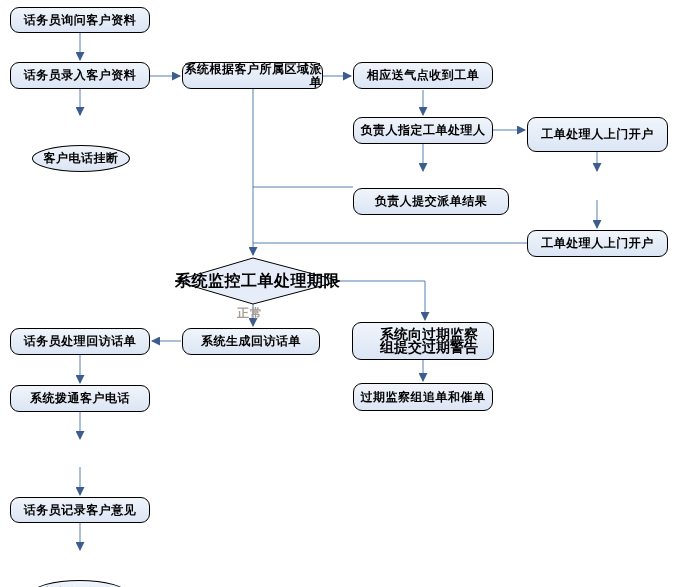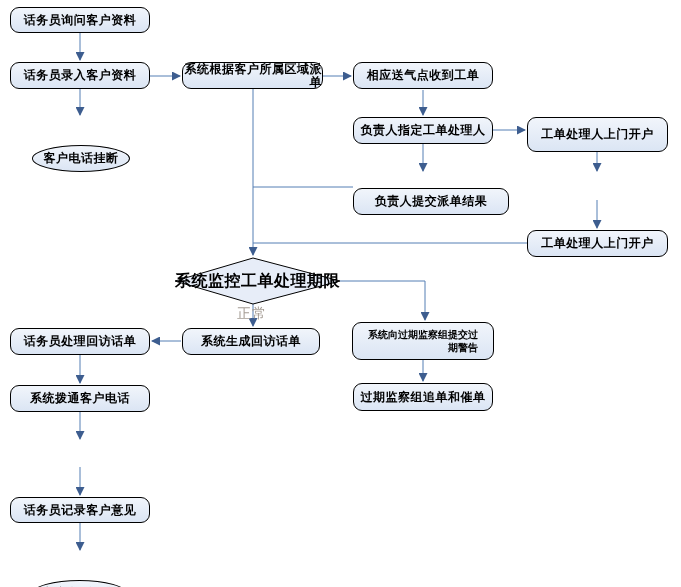--- a/index.html
+++ b/index.html
@@ -10,27 +10,27 @@
   #wires{position:absolute;left:0;top:0;width:681px;height:587px;}
   .node{
     position:absolute;box-sizing:border-box;
     border:1px solid #000000;border-radius:9px;
     background:linear-gradient(#f1f5fb,#dbe5f4);
     display:flex;align-items:center;justify-content:center;
     font-size:12px;font-weight:bold;color:#000000;
     letter-spacing:0.5px;text-align:right;line-height:13px;
   }
   .ellipse{border-radius:50%;margin-top:28px;}
-  .multiline{font-size:10px;letter-spacing:0;padding:0 15px;border-radius:9px;}
+  .multiline{font-size:14px;letter-spacing:0;padding:0 15px;border-radius:9px;}
   .diamond-label{
     position:absolute;display:flex;align-items:center;justify-content:center;
     font-size:16px;font-weight:bold;color:#000000;letter-spacing:0.5px;text-align:center;
   }
   .edge-label{
-    position:absolute;font-size:14px;font-weight:normal;color:#a59d95;letter-spacing:1px;
+    position:absolute;font-size:12px;font-weight:bold;color:#a59d95;letter-spacing:1px;
   }
 </style>
 </head>
 <body>
 
 <div id="canvas">
 
   <svg id="wires" width="681" height="587" viewBox="0 0 681 587">
     <defs>
       <marker id="arrow" markerWidth="9" markerHeight="9" refX="8" refY="4.5" orient="auto" markerUnits="userSpaceOnUse">

